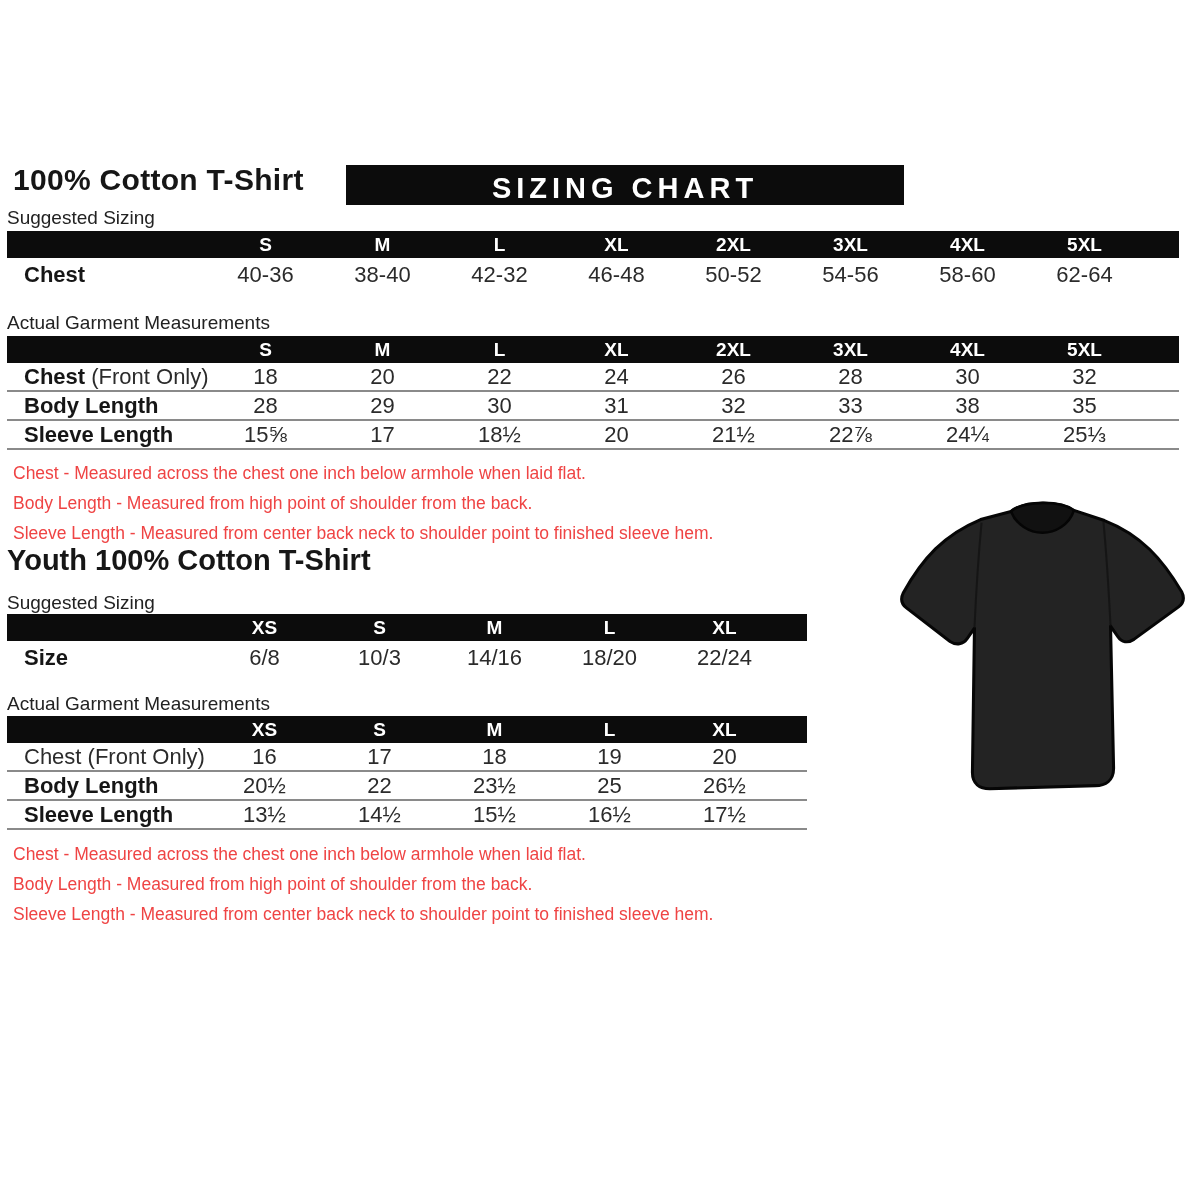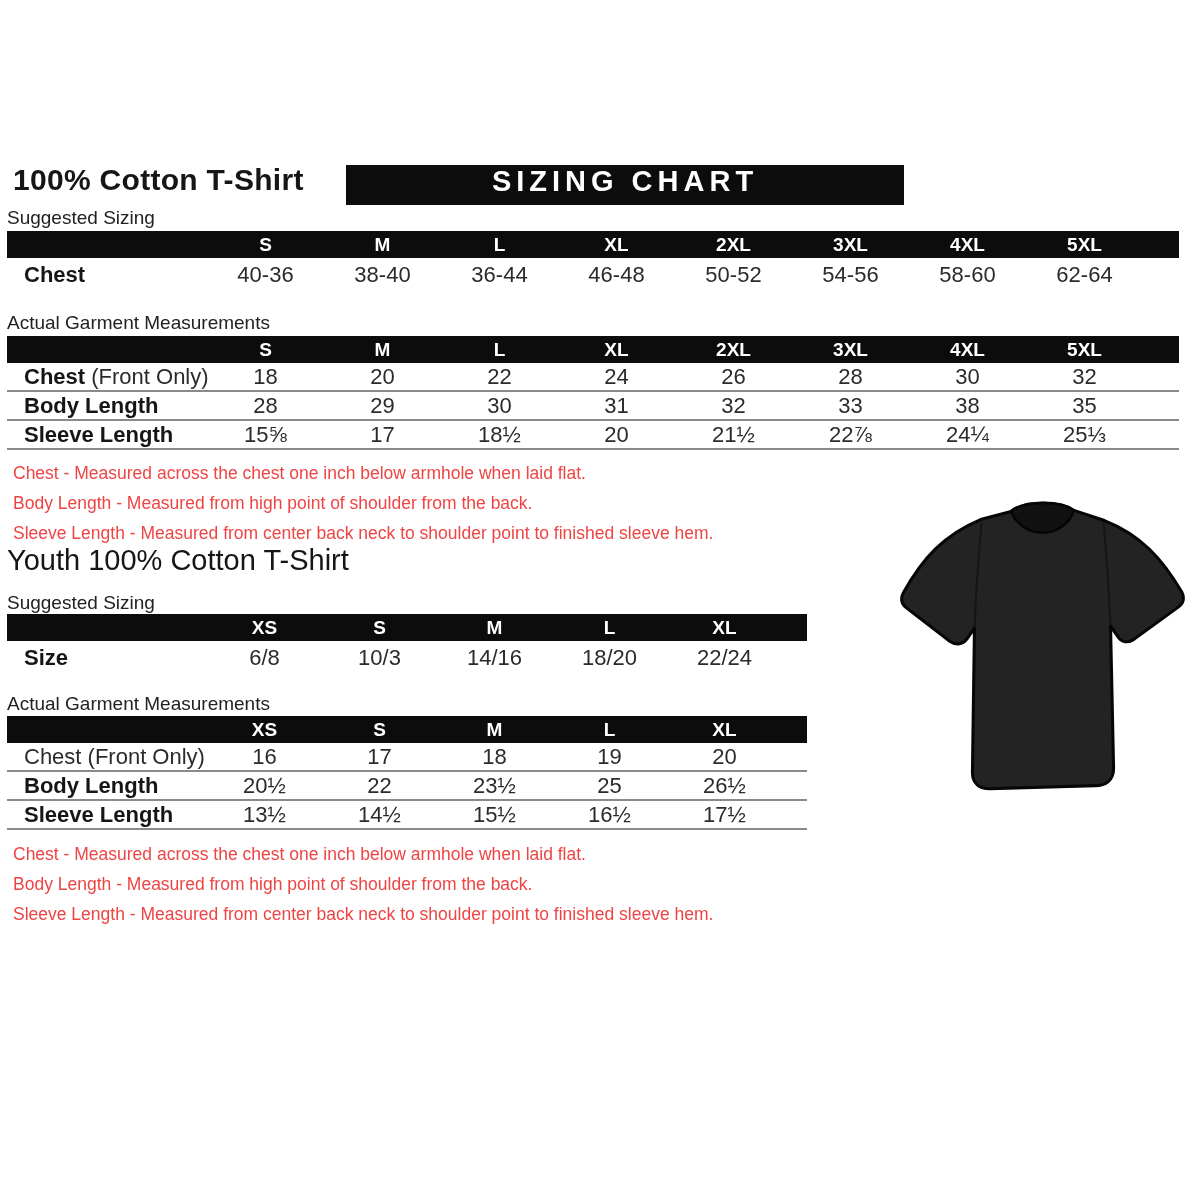--- a/index.html
+++ b/index.html
@@ -6,26 +6,26 @@
   .canvas{
     position:relative;width:1200px;height:1199px;background:#ffffff;
     font-family:"Liberation Sans","DejaVu Sans",sans-serif;color:#1d1d1d;overflow:hidden;
   }
   .page-title{
     position:absolute;left:13px;top:163px;font-size:30px;font-weight:bold;
     letter-spacing:0.3px;color:#161616;
   }
   .banner{
     position:absolute;left:346px;top:165px;width:558px;height:40px;background:#0c0c0c;
-    color:#ffffff;display:flex;align-items:flex-start;justify-content:center;
+    color:#ffffff;display:flex;align-items:flex-end;justify-content:center;
     font-size:29px;font-weight:bold;letter-spacing:5px;
   }
   .section-label{position:absolute;font-size:19px;color:#222222;}
   .youth-title{
-    position:absolute;left:7px;top:544px;font-size:29px;font-weight:normal;color:#161616;
+    position:absolute;left:7px;top:544px;font-size:29px;font-weight:bold;color:#161616;
   }
   .sizing-table{position:absolute;}
   .t-head{
     display:flex;align-items:center;background:#0c0c0c;color:#ffffff;
     font-weight:bold;font-size:19px;height:27px;
   }
   .t-row{
     display:flex;align-items:center;font-size:22px;color:#2b2b2b;
     border-bottom:2px solid #8a8a8a;height:27px;
   }
@@ -61,21 +61,21 @@
         <div class="t-col">2XL</div>
         <div class="t-col">3XL</div>
         <div class="t-col">4XL</div>
         <div class="t-col">5XL</div>
         <div class="t-spacer"></div>
       </div>
       <div class="t-row">
         <div class="t-labelcell"><b>Chest</b></div>
         <div class="t-col">40-36</div>
         <div class="t-col">38-40</div>
-        <div class="t-col">36-44</div>
+        <div class="t-col">42-32</div>
         <div class="t-col">46-48</div>
         <div class="t-col">50-52</div>
         <div class="t-col">54-56</div>
         <div class="t-col">58-60</div>
         <div class="t-col">62-64</div>
         <div class="t-spacer"></div>
       </div>
     </div>
 
   <div class="section-label" style="left:7px;top:312px;">Actual Garment Measurements</div>

